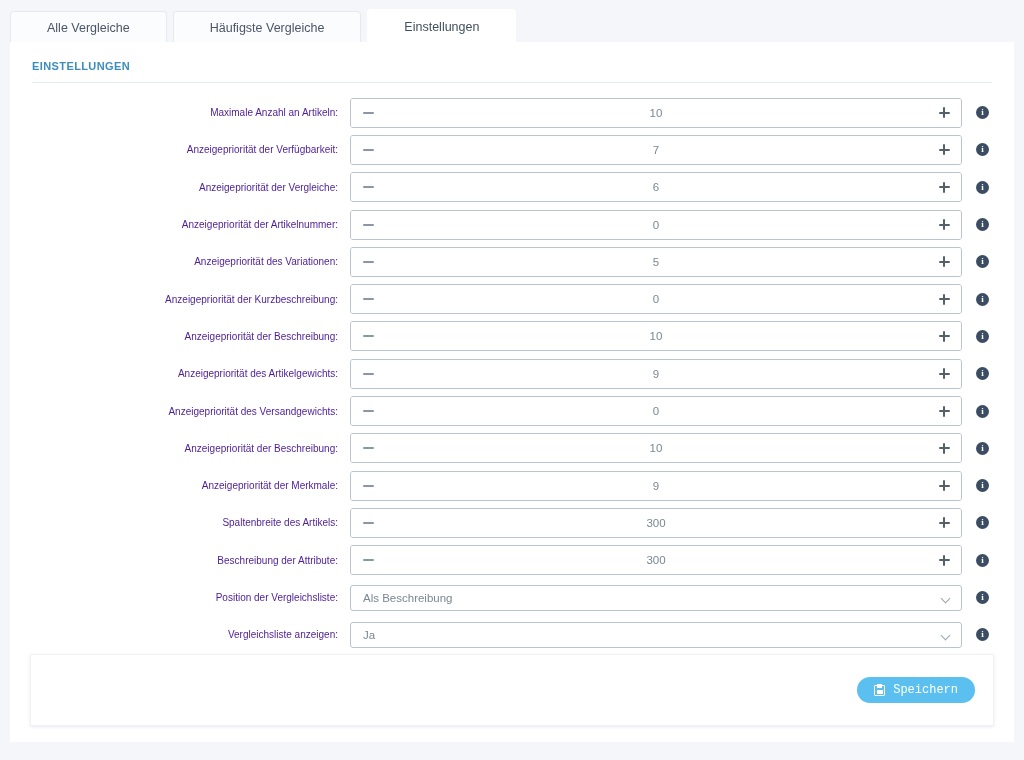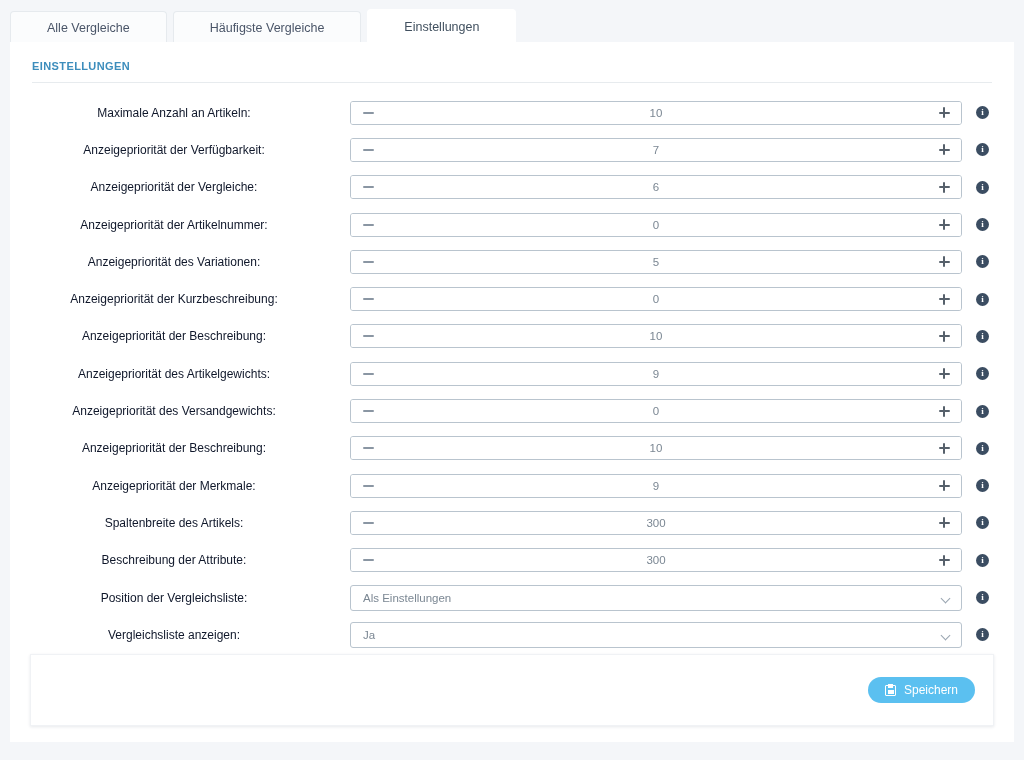--- a/index.html
+++ b/index.html
@@ -91,32 +91,32 @@
     right: 0;
     top: 52px;
   }
   .form-row {
     display: flex;
     align-items: center;
     height: 37.3px;
   }
   .form-label {
     width: 340px;
-    text-align: center;
+    text-align: right;
     padding-right: 12px;
     box-sizing: border-box;
-    font-size: 12px;
-    color: #0f172a;
+    font-size: 10px;
+    color: #4c1d95;
     white-space: nowrap;
   }
 
   
   .input-group {
     width: 612px;
-    height: 24px;
+    height: 30px;
     display: flex;
     align-items: stretch;
     border: 1px solid #b9c4ce;
     border-radius: 3px;
     box-sizing: border-box;
     background: #fff;
     overflow: hidden;
   }
   .step-btn {
     width: 34px;
@@ -240,21 +240,21 @@
     padding-right: 18px;
   }
   .save-btn {
     height: 26px;
     padding: 0 17px;
     border: none;
     border-radius: 13px;
     background: #5bc0f0;
     color: #ffffff;
     font-size: 12px;
-    font-family: Liberation Sans, sans-serif;
+    font-family: Liberation Mono, monospace;
     display: inline-flex;
     align-items: center;
     gap: 8px;
     cursor: pointer;
   }
   .save-icon {
     position: relative;
     width: 11px;
     height: 11px;
     border: 1.3px solid #ffffff;
@@ -466,21 +466,21 @@
           <div class="step-value">300</div>
           <div class="step-btn">
             <span class="glyph-plus"></span>
           </div>
         </div>
         <div class="info-icon">i</div>
       </div>
       <div class="form-row">
         <div class="form-label">Position der Vergleichsliste:</div>
         <div class="select-box">
-          <span>Als Einstellungen</span>
+          <span>Als Beschreibung</span>
           <span class="chevron"></span>
         </div>
         <div class="info-icon">i</div>
       </div>
       <div class="form-row">
         <div class="form-label">Vergleichsliste anzeigen:</div>
         <div class="select-box">
           <span>Ja</span>
           <span class="chevron"></span>
         </div>

